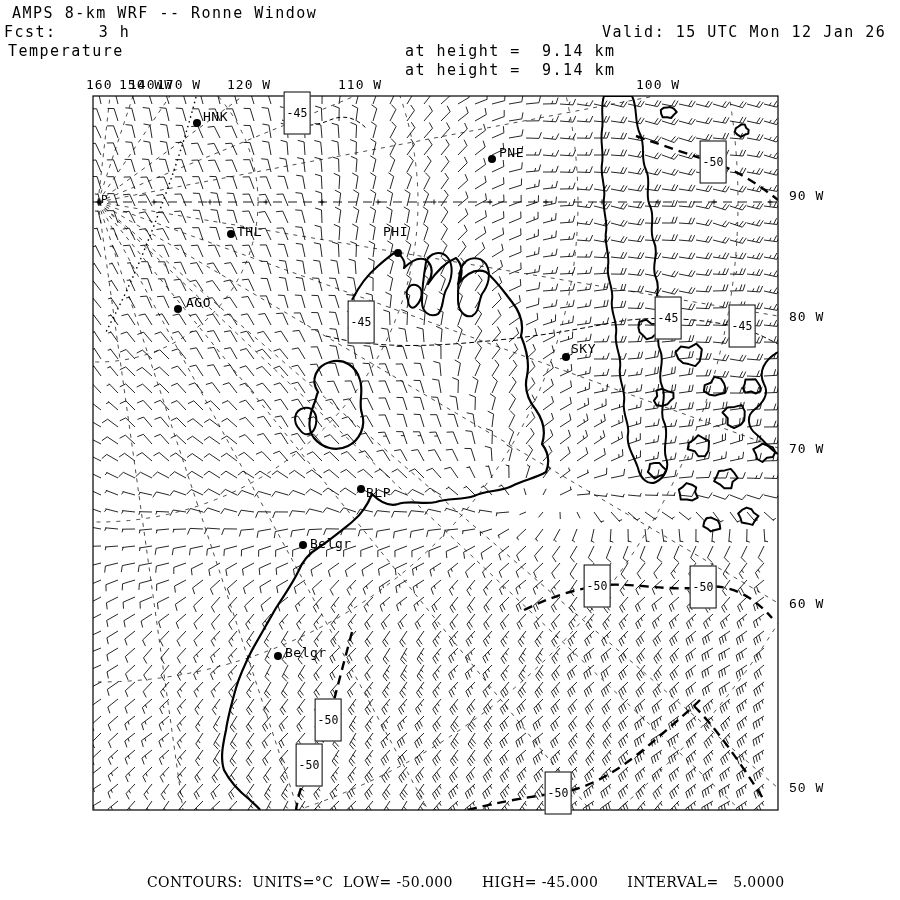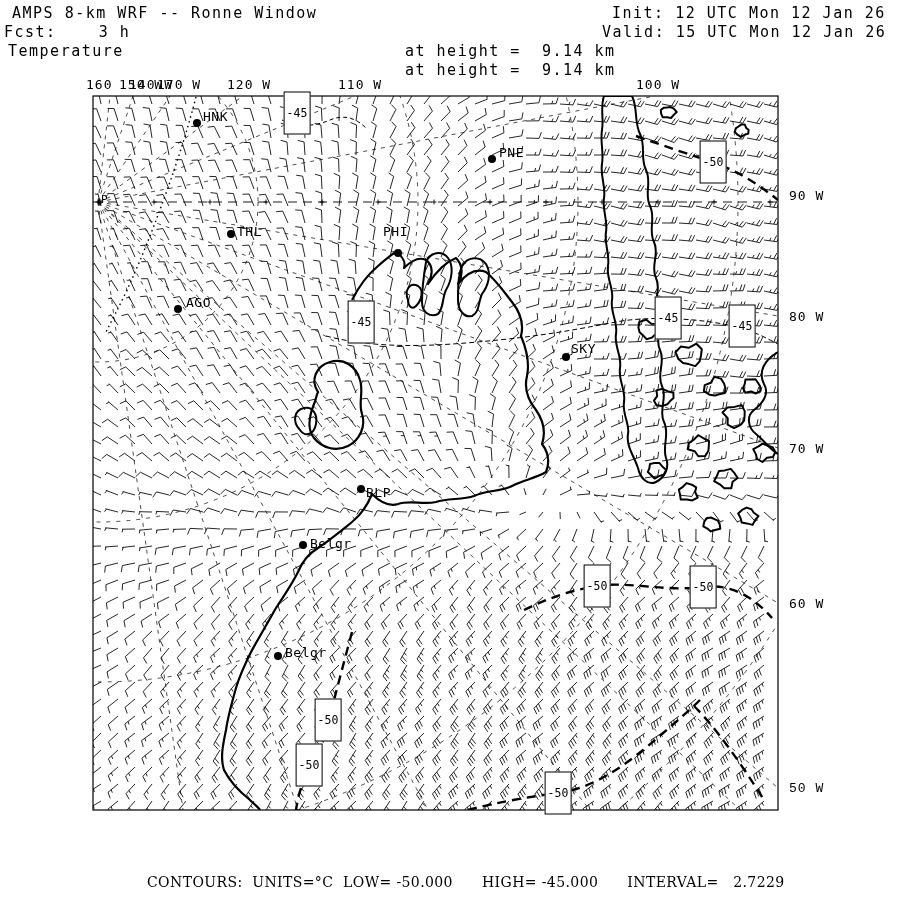--- a/index.html
+++ b/index.html
@@ -14,21 +14,20 @@
   .pole{position:absolute;font:11px "DejaVu Sans Mono",monospace;color:#000;}
   #footer{position:absolute;left:147px;top:874px;font:14px "DejaVu Serif",serif;
           letter-spacing:.4px;white-space:pre;color:#000;}
   svg{position:absolute;left:0;top:0;}
 </style>
 </head>
 <body>
 
 <div id="stage">
   <div class="hline" style="left:12px;top:4px">AMPS 8-km WRF -- Ronne Window</div>
-  <div class="hline" style="left:612px;top:4px">Init: 12 UTC Mon 12 Jan 26</div>
   <div class="hline" style="left:4px;top:23px">Fcst:    3 h</div>
   <div class="hline" style="left:602px;top:23px">Valid: 15 UTC Mon 12 Jan 26</div>
   <div class="hline" style="left:8px;top:42px">Temperature</div>
   <div class="hline" style="left:405px;top:42px">at height =  9.14 km</div>
   <div class="hline" style="left:405px;top:61px">at height =  9.14 km</div>
 
   <div id="map-root">
       <svg width="900" height="900">
         <defs>
           <clipPath id="mapclip">
@@ -135,14 +134,14 @@
       <div class="cbox" style="left: 742px; top: 326px;">-45</div>
       <div class="cbox" style="left: 713px; top: 162px;">-50</div>
       <div class="cbox" style="left: 597px; top: 586px;">-50</div>
       <div class="cbox" style="left: 703px; top: 587px;">-50</div>
       <div class="cbox" style="left: 328px; top: 720px;">-50</div>
       <div class="cbox" style="left: 309px; top: 765px;">-50</div>
       <div class="cbox" style="left: 558px; top: 793px;">-50</div>
       <div class="pole" style="left: 101px; top: 193px;">P</div>
     </div>
 
-  <div id="footer">CONTOURS:  UNITS=°C  LOW= -50.000      HIGH= -45.000      INTERVAL=   2.7229</div>
+  <div id="footer">CONTOURS:  UNITS=°C  LOW= -50.000      HIGH= -45.000      INTERVAL=   5.0000</div>
 </div>
 
 </body></html>

